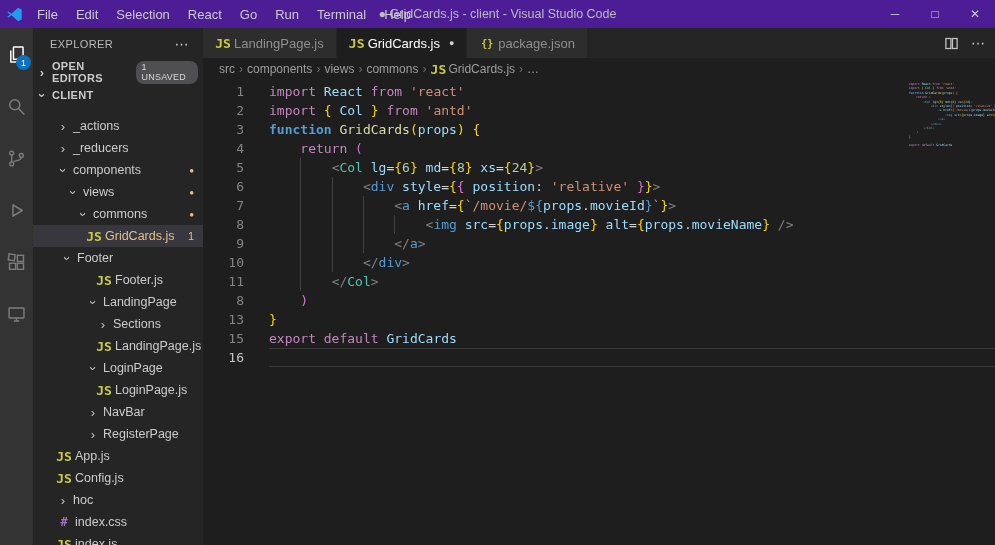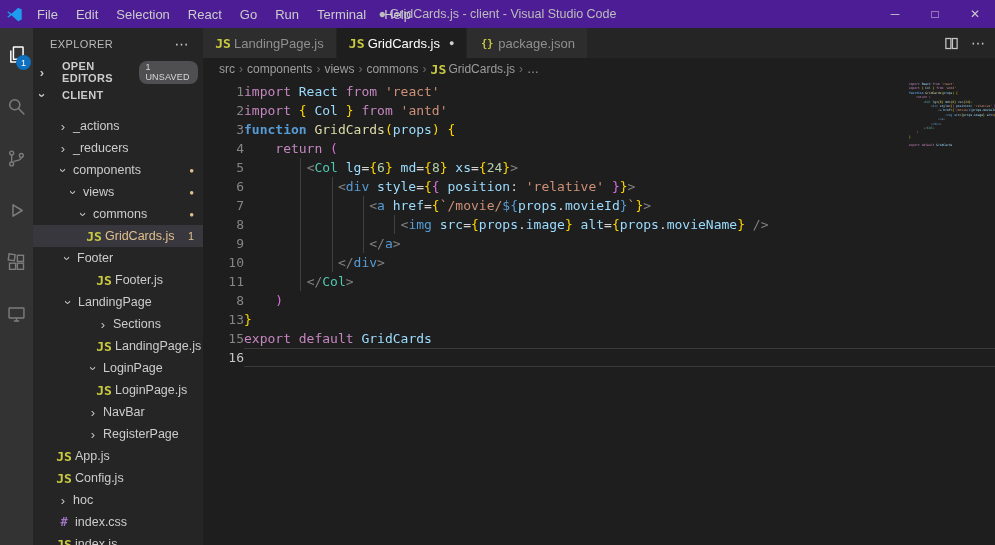--- a/index.html
+++ b/index.html
@@ -22,21 +22,21 @@
   .activitybar{flex:0 0 33px;background:#333333;display:flex;flex-direction:column;align-items:center;}
   .ab-btn{width:33px;height:52px;display:flex;align-items:center;justify-content:center;color:#7d7d7d;position:relative;cursor:pointer;}
   .ab-btn.active{color:#ffffff;}
   .ab-badge{position:absolute;right:2px;bottom:10px;background:#0e70c0;color:#fff;font-size:9px;min-width:15px;height:15px;border-radius:50%;display:flex;align-items:center;justify-content:center;}
 
   
   .sidebar{flex:0 0 170px;background:#252526;color:#cccccc;overflow:hidden;display:flex;flex-direction:column;}
   .sb-header{flex:0 0 32px;display:flex;align-items:center;padding:0 8px 0 17px;font-size:11px;color:#bababa;letter-spacing:.4px;}
   .sb-more{margin-left:auto;font-size:14px;color:#cccccc;padding:0 6px;cursor:pointer;}
   .section{flex:0 0 22px;display:flex;align-items:center;font-size:11px;font-weight:700;color:#cccccc;padding-left:2px;cursor:pointer;}
-  .sec-label{margin-left:13px;letter-spacing:.3px;}
+  .sec-label{margin-left:3px;letter-spacing:.3px;}
   .sec-badge{margin-left:auto;margin-right:5px;background:#4f4f52;color:#d8d8d8;font-size:9px;font-weight:400;padding:1.5px 6px;border-radius:8px;letter-spacing:.2px;}
   .chev{width:14px;flex:0 0 14px;text-align:center;font-size:13px;color:#c5c5c5;display:inline-block;line-height:1;transform:none;}
   .chev.open{transform:rotate(90deg);}
   .tree{margin-top:9px;}
   .trow{height:22px;display:flex;align-items:center;font-size:12.5px;cursor:pointer;}
   .trow.sel{background:#37373d;}
   .tlabel{margin-left:3px;white-space:nowrap;}
   .tlabel.gitmod{color:#e2c08d;}
   .tbadge{margin-left:auto;margin-right:9px;color:#e2c08d;font-size:11px;}
   .tdot{margin-left:auto;margin-right:9px;color:#e2c08d;font-size:8px;}
@@ -59,21 +59,21 @@
 
   .breadcrumbs{flex:0 0 22px;display:flex;align-items:center;padding-left:16px;font-size:12px;color:#9d9d9d;background:#1e1e1e;}
   .bc-item{display:flex;align-items:center;gap:2px;cursor:pointer;}
   .bc-sep{color:#6e6e6e;margin:0 4px;font-size:12px;}
 
   .code-area{flex:1;position:relative;padding-top:2px;font-family:"DejaVu Sans Mono",monospace;}
   .lines{position:relative;font-size:13px;line-height:19px;}
   .cl{display:flex;height:19px;white-space:pre;}
   .ln{flex:0 0 41px;text-align:right;color:#858585;font-size:13px;}
   .cl.cur .ln{color:#c6c6c6;}
-  .ct{flex:1;color:#d4d4d4;}
+  .ct{flex:1;margin-left:25px;color:#d4d4d4;}
   .cl.cur .ct{box-shadow:inset 0 1px 0 #3a3a3a, inset 0 -1px 0 #3a3a3a;}
   .gwrap{position:absolute;left:66px;top:0;height:100%;width:300px;pointer-events:none;font-size:13px;}
   .iguide{position:absolute;width:1px;background:#404040;}
 
   .minimap{position:absolute;top:2px;right:0;width:92px;background:#1e1e1e;z-index:3;padding-left:6px;font-family:"DejaVu Sans Mono",monospace;}
   .mini-line{height:4.4px;font-size:3px;line-height:4.4px;white-space:pre;overflow:hidden;}
 
   
   .tk-kw{color:#c586c0;}  
   .tk-k2{color:#569cd6;font-weight:bold;}  
@@ -208,21 +208,21 @@
             <span class="tbadge">1</span>
           </div>
           <div class="trow" style="padding-left: 27px;">
             <span class="chev open">›</span>
             <span class="tlabel">Footer</span>
           </div>
           <div class="trow" style="padding-left: 63px;">
             <span class="ficon">JS</span>
             <span class="tlabel">Footer.js</span>
           </div>
-          <div class="trow" style="padding-left: 28px;">
+          <div class="trow" style="padding-left: 53px;">
             <span class="chev open">›</span>
             <span class="tlabel">LandingPage</span>
           </div>
           <div class="trow" style="padding-left: 63px;">
             <span class="chev">›</span>
             <span class="tlabel">Sections</span>
           </div>
           <div class="trow" style="padding-left: 63px;">
             <span class="ficon">JS</span>
             <span class="tlabel">LandingPage.js</span>

